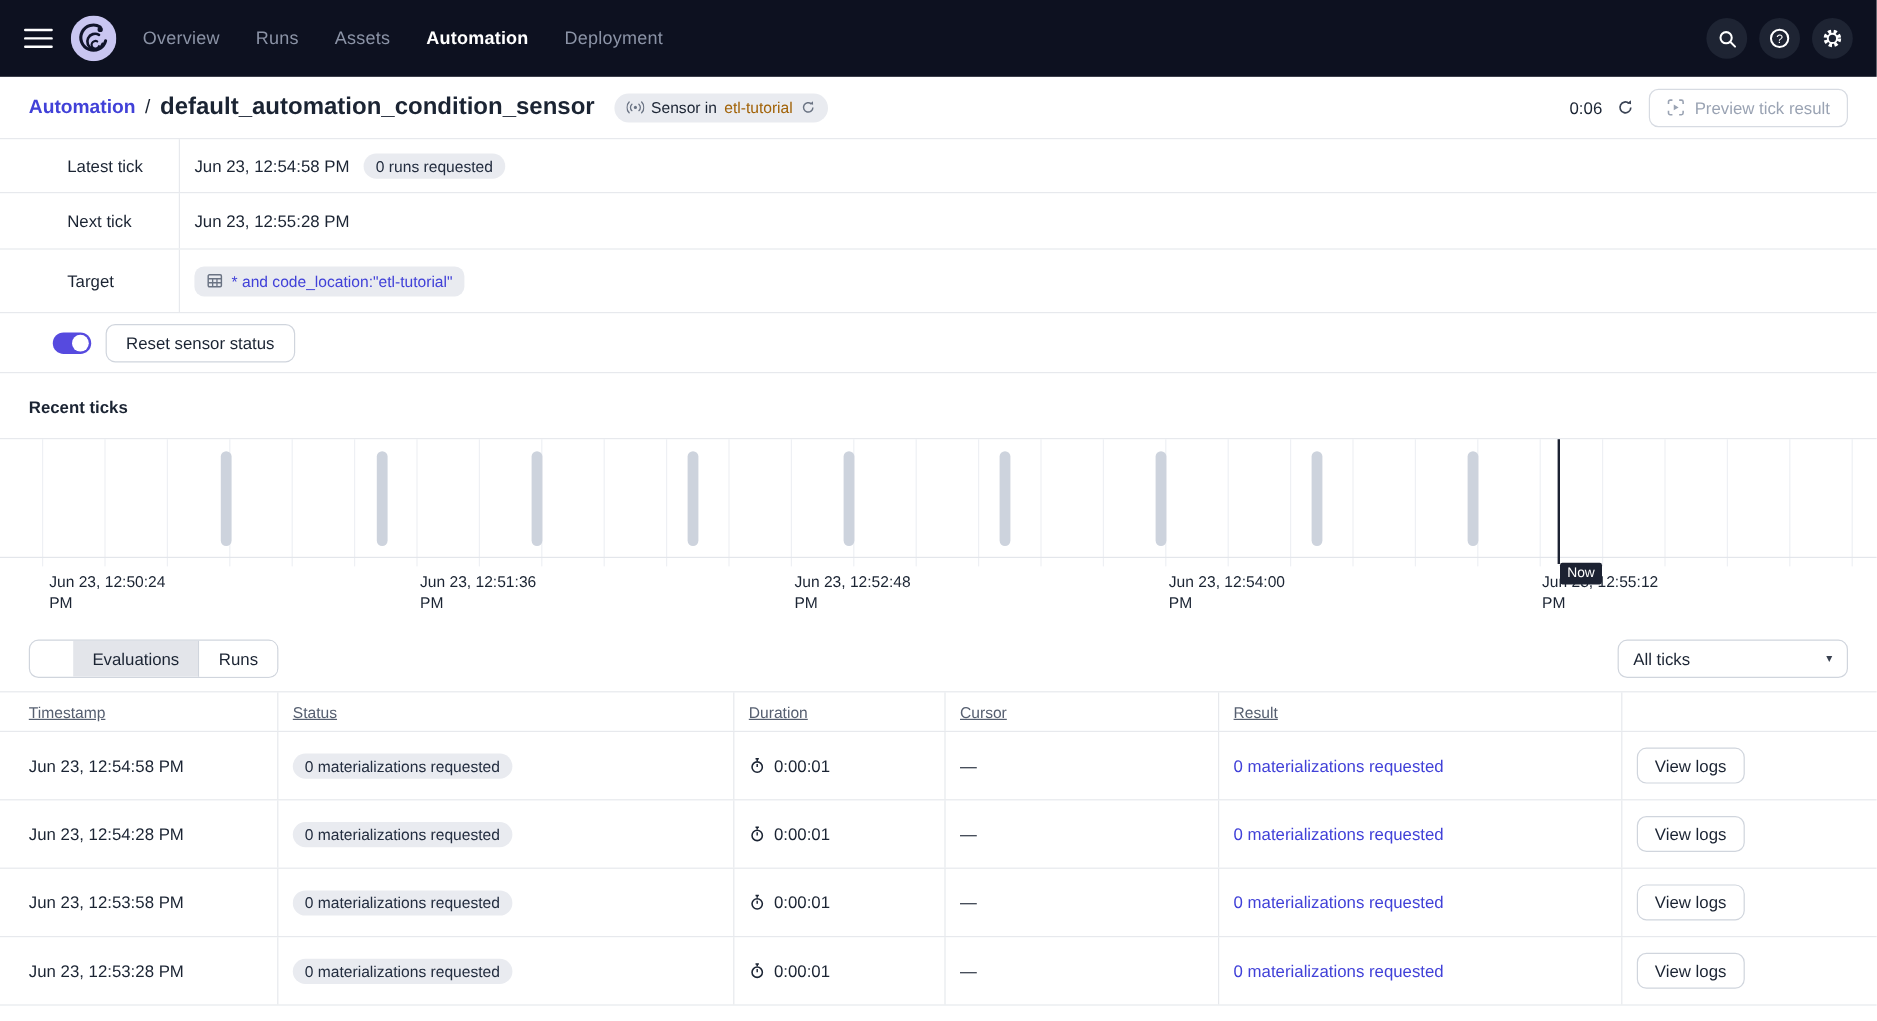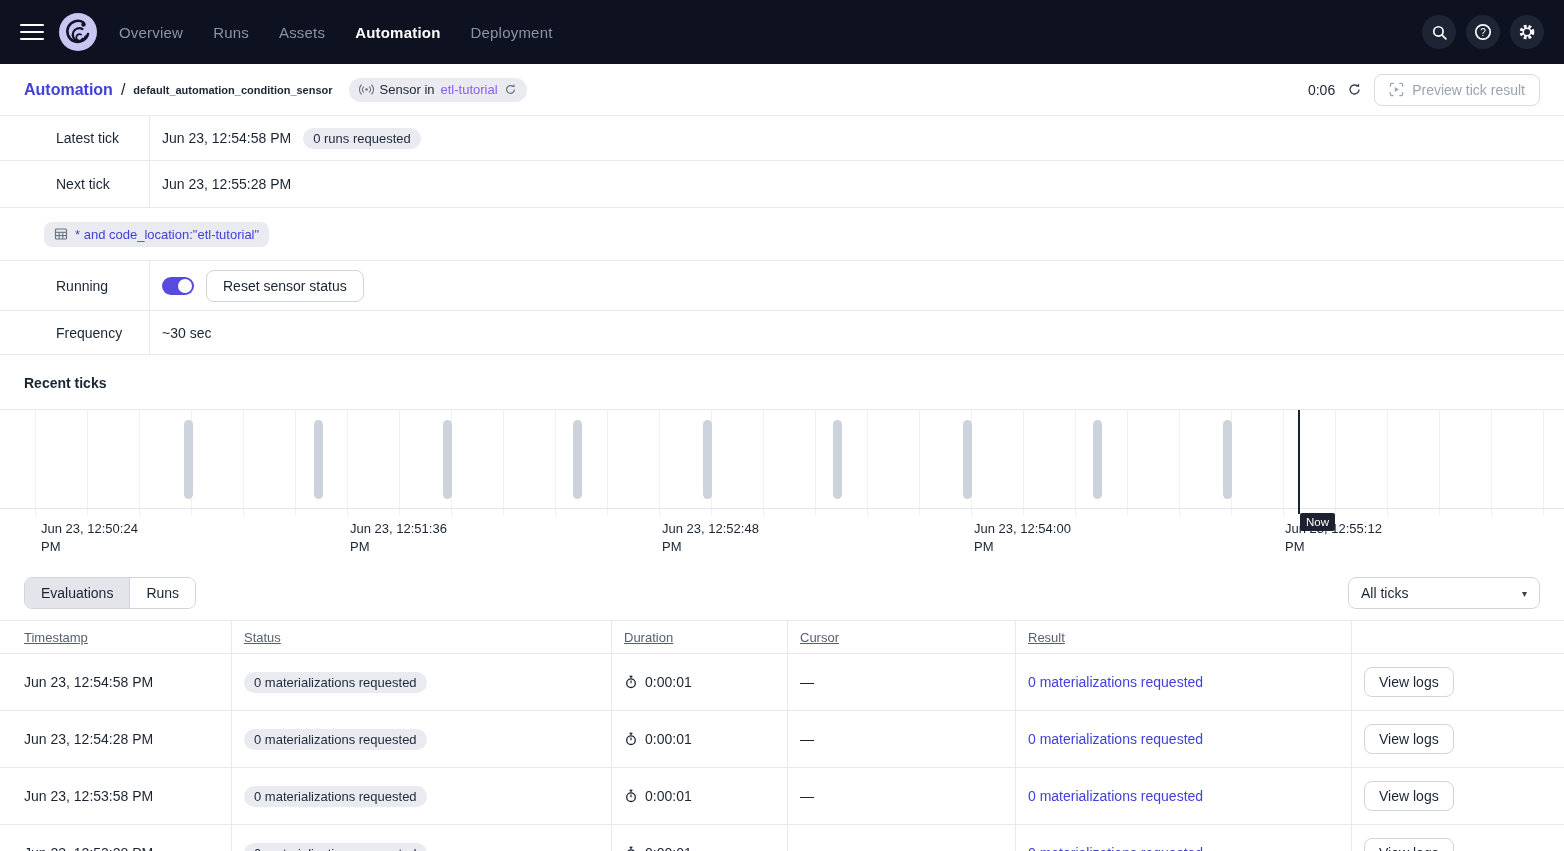--- a/index.html
+++ b/index.html
@@ -16,23 +16,23 @@
   .logo { margin-left:13px; width:38px; height:38px; border-radius:50%; cursor:pointer; flex:none; }
   .nav-items { display:flex; margin-left:22px; gap:30px; }
   .nav-item { font-size:15px; color:#8b93a6; font-weight:500; letter-spacing:.2px; cursor:pointer; }
   .nav-item.active { color:#fff; font-weight:700; }
   .nav-right { margin-left:auto; display:flex; gap:10px; }
   .icon-circle { width:34px; height:34px; border-radius:50%; background:#1e2433; display:flex; align-items:center; justify-content:center; cursor:pointer; }
   
   .crumb-bar { height:52px; border-bottom:1px solid #e7e9ed; display:flex; align-items:center; padding:0 24px; }
   .crumb-root { color:#4141d8; font-size:16px; font-weight:600; cursor:pointer; }
   .crumb-sep { font-size:16px; margin:0 8px; color:#1b2433; }
-  .crumb-title { font-size:11px; font-weight:700; }
+  .crumb-title { font-size:20px; font-weight:700; }
   .sensor-badge { margin-left:16px; background:#e9ebf0; border-radius:12px; height:24px; display:flex; align-items:center; gap:6px; padding:0 10px; font-size:13px; }
-  .sensor-badge a { color:#8b5cf6; text-decoration:none; cursor:pointer; }
+  .sensor-badge a { color:#a16207; text-decoration:none; cursor:pointer; }
   .crumb-right { margin-left:auto; display:flex; align-items:center; gap:12px; }
   .countdown { font-size:14px; }
   .refresh-btn { cursor:pointer; display:flex; align-items:center; color:#3a4354; }
   .preview-btn { height:32px; border:1px solid #d7dbe2; border-radius:8px; background:#fff; color:#9aa3b3; font-size:14px; display:flex; align-items:center; gap:8px; padding:0 14px; cursor:default; }
   
   .detail-row { display:flex; border-bottom:1px solid #e7e9ed;padding-left:32px; }
   .detail-label { width:118px; flex:none; border-right:1px solid #e7e9ed; display:flex; align-items:center; padding-left:24px; font-size:14px; }
   .detail-value { flex:1; display:flex; align-items:center; padding-left:12px; gap:12px; font-size:14px; }
   .r1 { min-height:45px; } .r2 { min-height:47px; } .r3 { min-height:53px; } .r4 { min-height:50px; } .r5 { min-height:44px; }
   .pill { background:#e9ebf0; border-radius:12px; padding:3px 10px; font-size:13px; color:#232d3f; white-space:nowrap; }
@@ -46,21 +46,21 @@
   .timeline-plot { position:absolute; left:0; top:0; width:1564px; height:106px; }
   .gridline { position:absolute; top:0; width:1px; height:106px; background:#eef0f4; }
   .axis-line { position:absolute; left:0; top:98px; width:1564px; height:1px; background:#e3e6eb; }
   .tick-bar { position:absolute; top:10px; width:9px; height:79px; border-radius:5px; background:#cdd3dd; cursor:pointer; }
   .now-line { position:absolute; top:0; width:2px; height:104px; background:#1c2232; z-index:3; }
   .now-badge { position:absolute; top:103px; background:#1c2232; color:#fff; font-size:11.5px; padding:3px 6px; border-radius:2px; z-index:4; }
   .axis-labels { position:absolute; left:0; top:110px; width:1564px; height:33px;margin-left:28px; }
   .axis-label { position:absolute; top:0; width:100px; font-size:13px; line-height:17.5px; color:#1b2433; }
   
   .tabs-row { margin:25px 24px 11px; display:flex; align-items:center; justify-content:space-between; }
-  .segmented { display:inline-flex; border:1px solid #d0d5dd; border-radius:8px; overflow:hidden; height:32px; }
+  .segmented { display:inline-flex; border:1px solid #d0d5dd; border-radius:8px; overflow:hidden; height:32px;padding-left:36px; }
   .segment { display:flex; align-items:center; padding:0 16px; font-size:14px; cursor:pointer; background:#fff; }
   .segment.active { background:#e3e5ea; border-right:1px solid #d0d5dd; }
   .select { width:192px; height:32px; border:1px solid #d0d5dd; border-radius:8px; display:flex; align-items:center; justify-content:space-between; padding:0 12px; font-size:14px; cursor:pointer; }
   .select .caret { font-size:10px; color:#394150; }
   
   .etable { width:1564px; }
   .trow { display:grid; grid-template-columns:232px 380px 176px 228px 336px minmax(0,1fr); }
   .thead { border-top:1px solid #e7e9ed; border-bottom:1px solid #e7e9ed; }
   .tcell { display:flex; align-items:center; padding-left:12px; border-right:1px solid #e7e9ed; min-height:56px; }
   .tcell.first { padding-left:24px; }
@@ -162,47 +162,41 @@
       <span class="pill">0 runs requested</span>
     </div>
   </div>
   <div class="detail-row r2">
     <div class="detail-label">Next tick</div>
     <div class="detail-value">
         <span>Jun 23, 12:55:28 PM</span>
       </div>
   </div>
   <div class="detail-row r3">
+    <div class="detail-label">Target</div>
     <div class="detail-value">
       <span class="target-pill">
         <svg width="14" height="14" viewBox="0 0 14 14">
           <rect x="1.5" y="2" width="11" height="10" rx="1" fill="none" stroke="#6a7383" stroke-width="1.2"></rect>
           <line x1="1.5" y1="5.3" x2="12.5" y2="5.3" stroke="#6a7383" stroke-width="1.1"></line>
           <line x1="1.5" y1="8.6" x2="12.5" y2="8.6" stroke="#6a7383" stroke-width="1.1"></line>
           <line x1="5.2" y1="5.3" x2="5.2" y2="12" stroke="#6a7383" stroke-width="1.1"></line>
           <line x1="8.8" y1="5.3" x2="8.8" y2="12" stroke="#6a7383" stroke-width="1.1"></line>
         </svg>
         <span>* and code_location:"etl-tutorial"</span>
       </span>
     </div>
   </div>
   <div class="detail-row r4">
-    <div class="detail-label">Running</div>
     <div class="detail-value">
       <span class="toggle">
           <span class="knob"></span>
         </span>
       <button class="btn">Reset sensor status</button>
     </div>
-  </div>
-  <div class="detail-row r5">
-    <div class="detail-label">Frequency</div>
-    <div class="detail-value">
-        <span>~30 sec</span>
-      </div>
   </div>
 </div>
 
 <div class="section-heading">Recent ticks</div>
 
 <div class="timeline">
   <div class="timeline-plot">
       <div class="gridline" style="left: 1543px;"></div>
       <div class="gridline" style="left: 1491px;"></div>
       <div class="gridline" style="left: 1439px;"></div>

